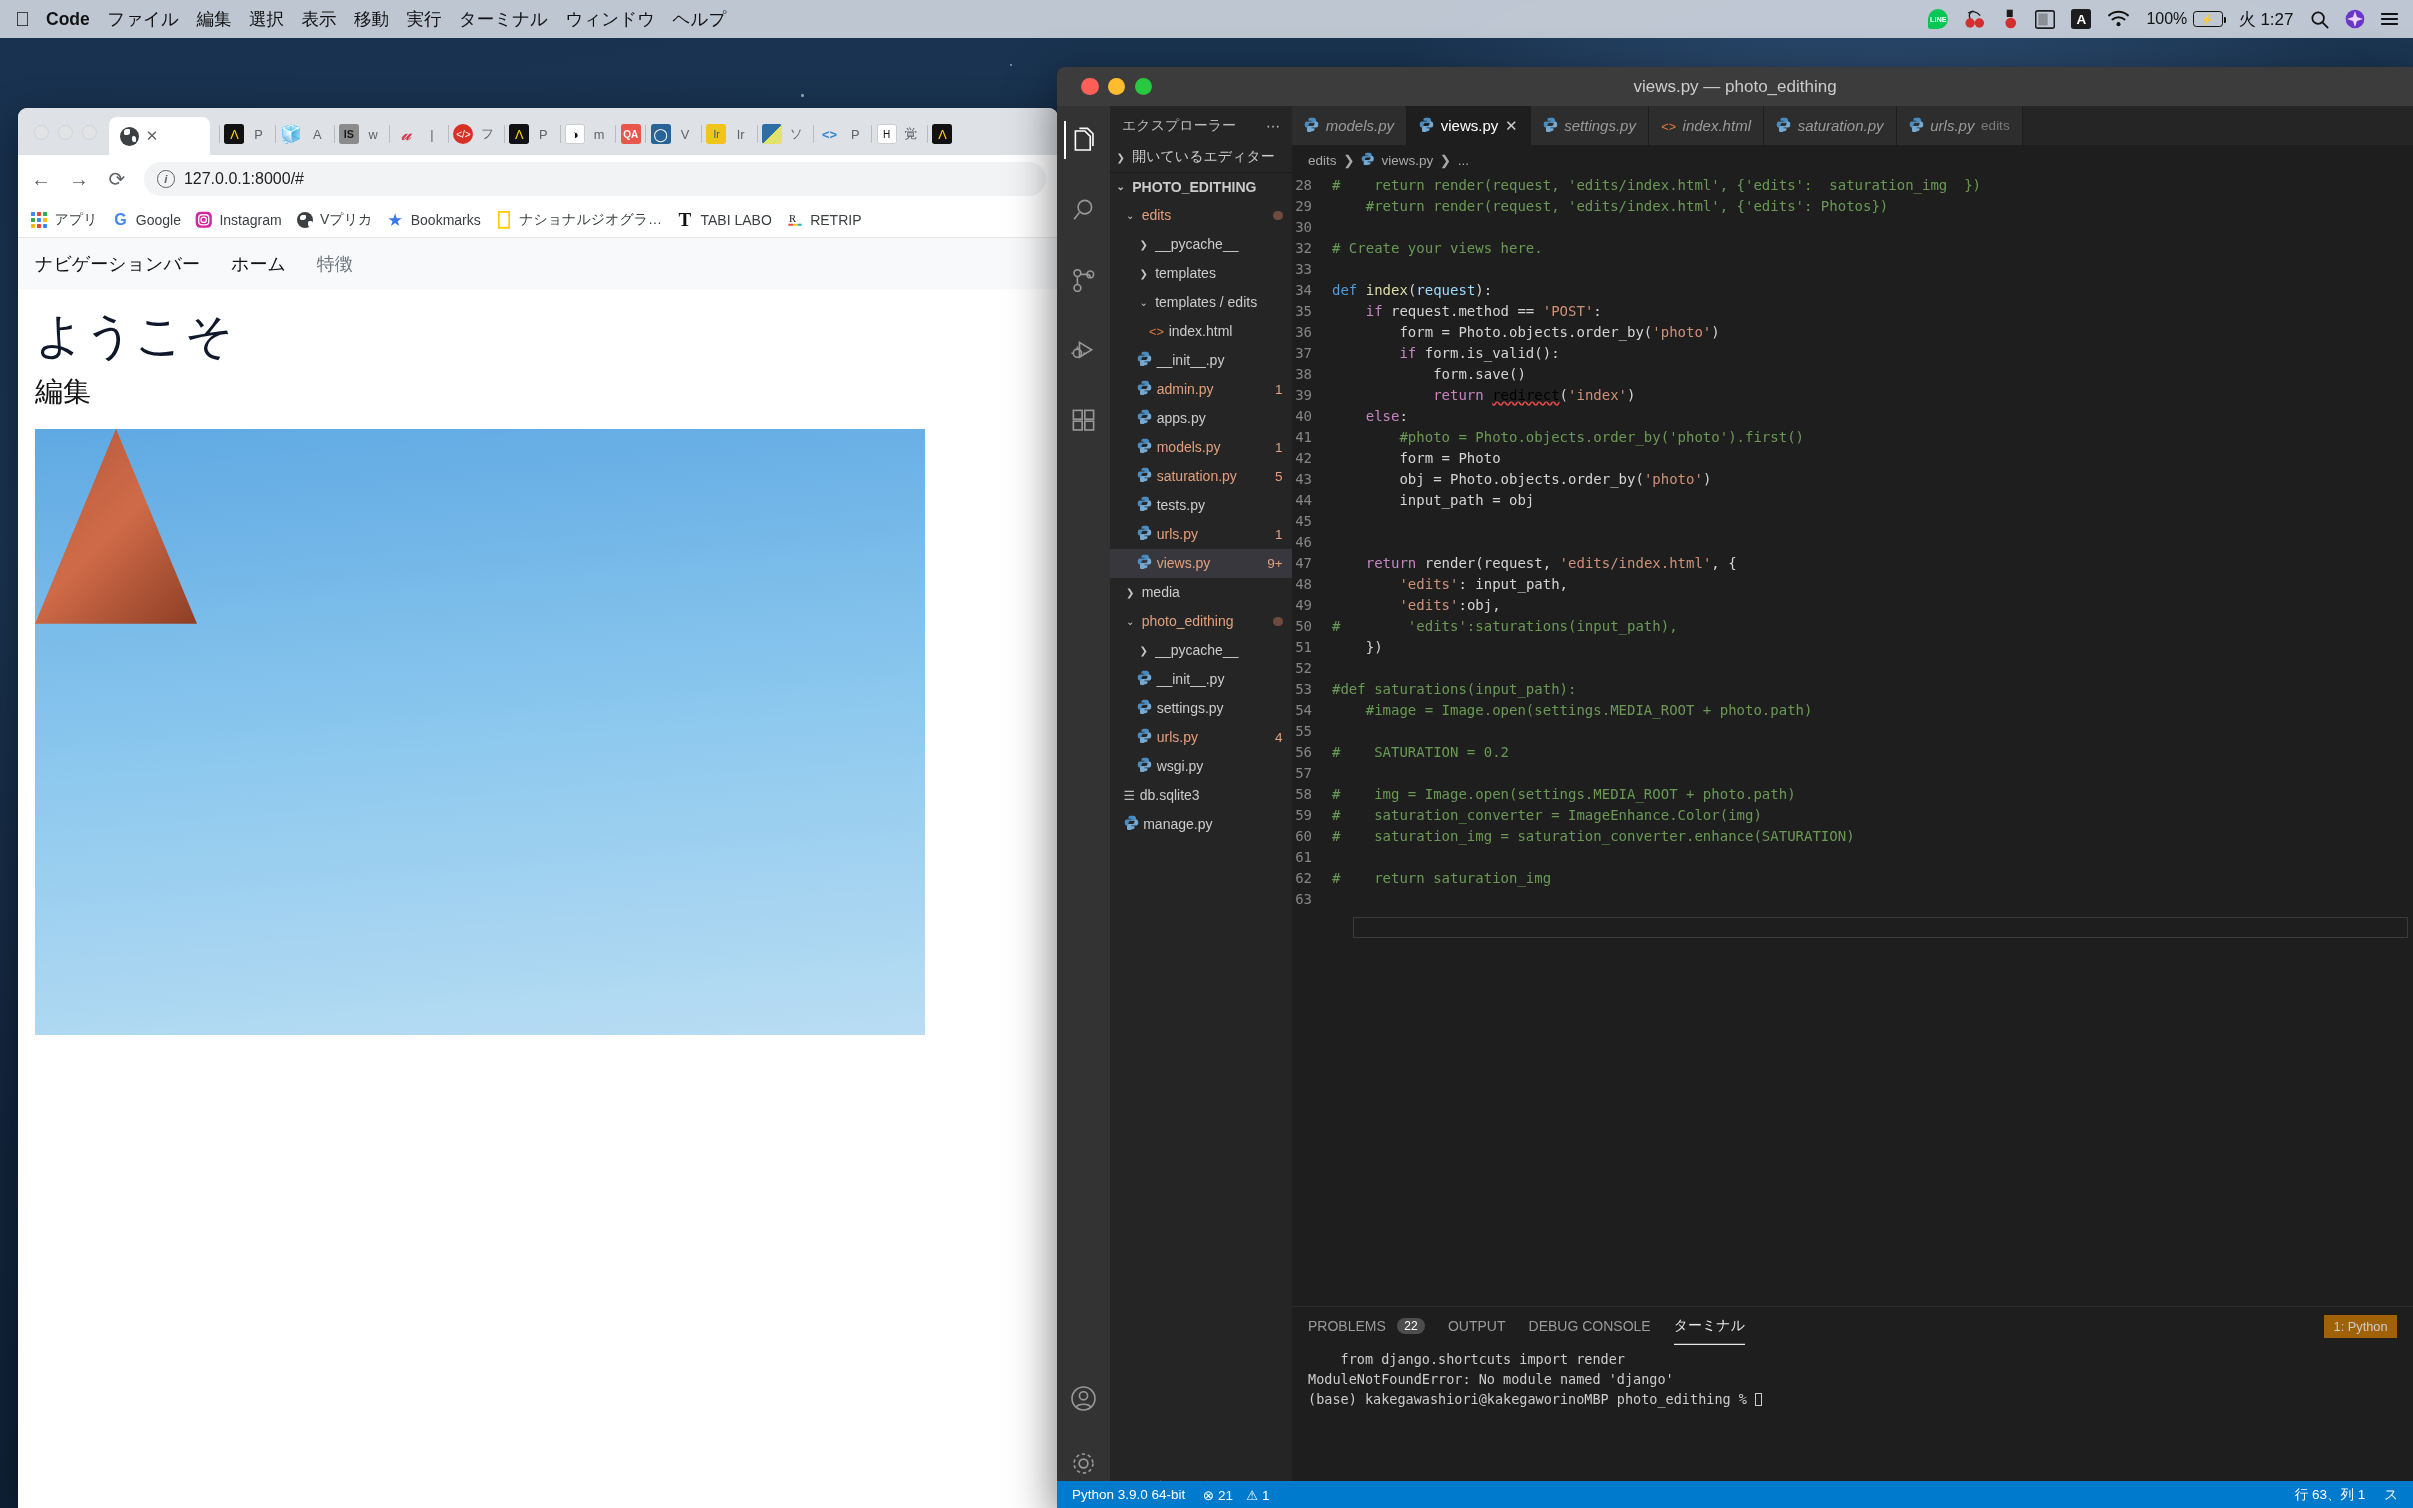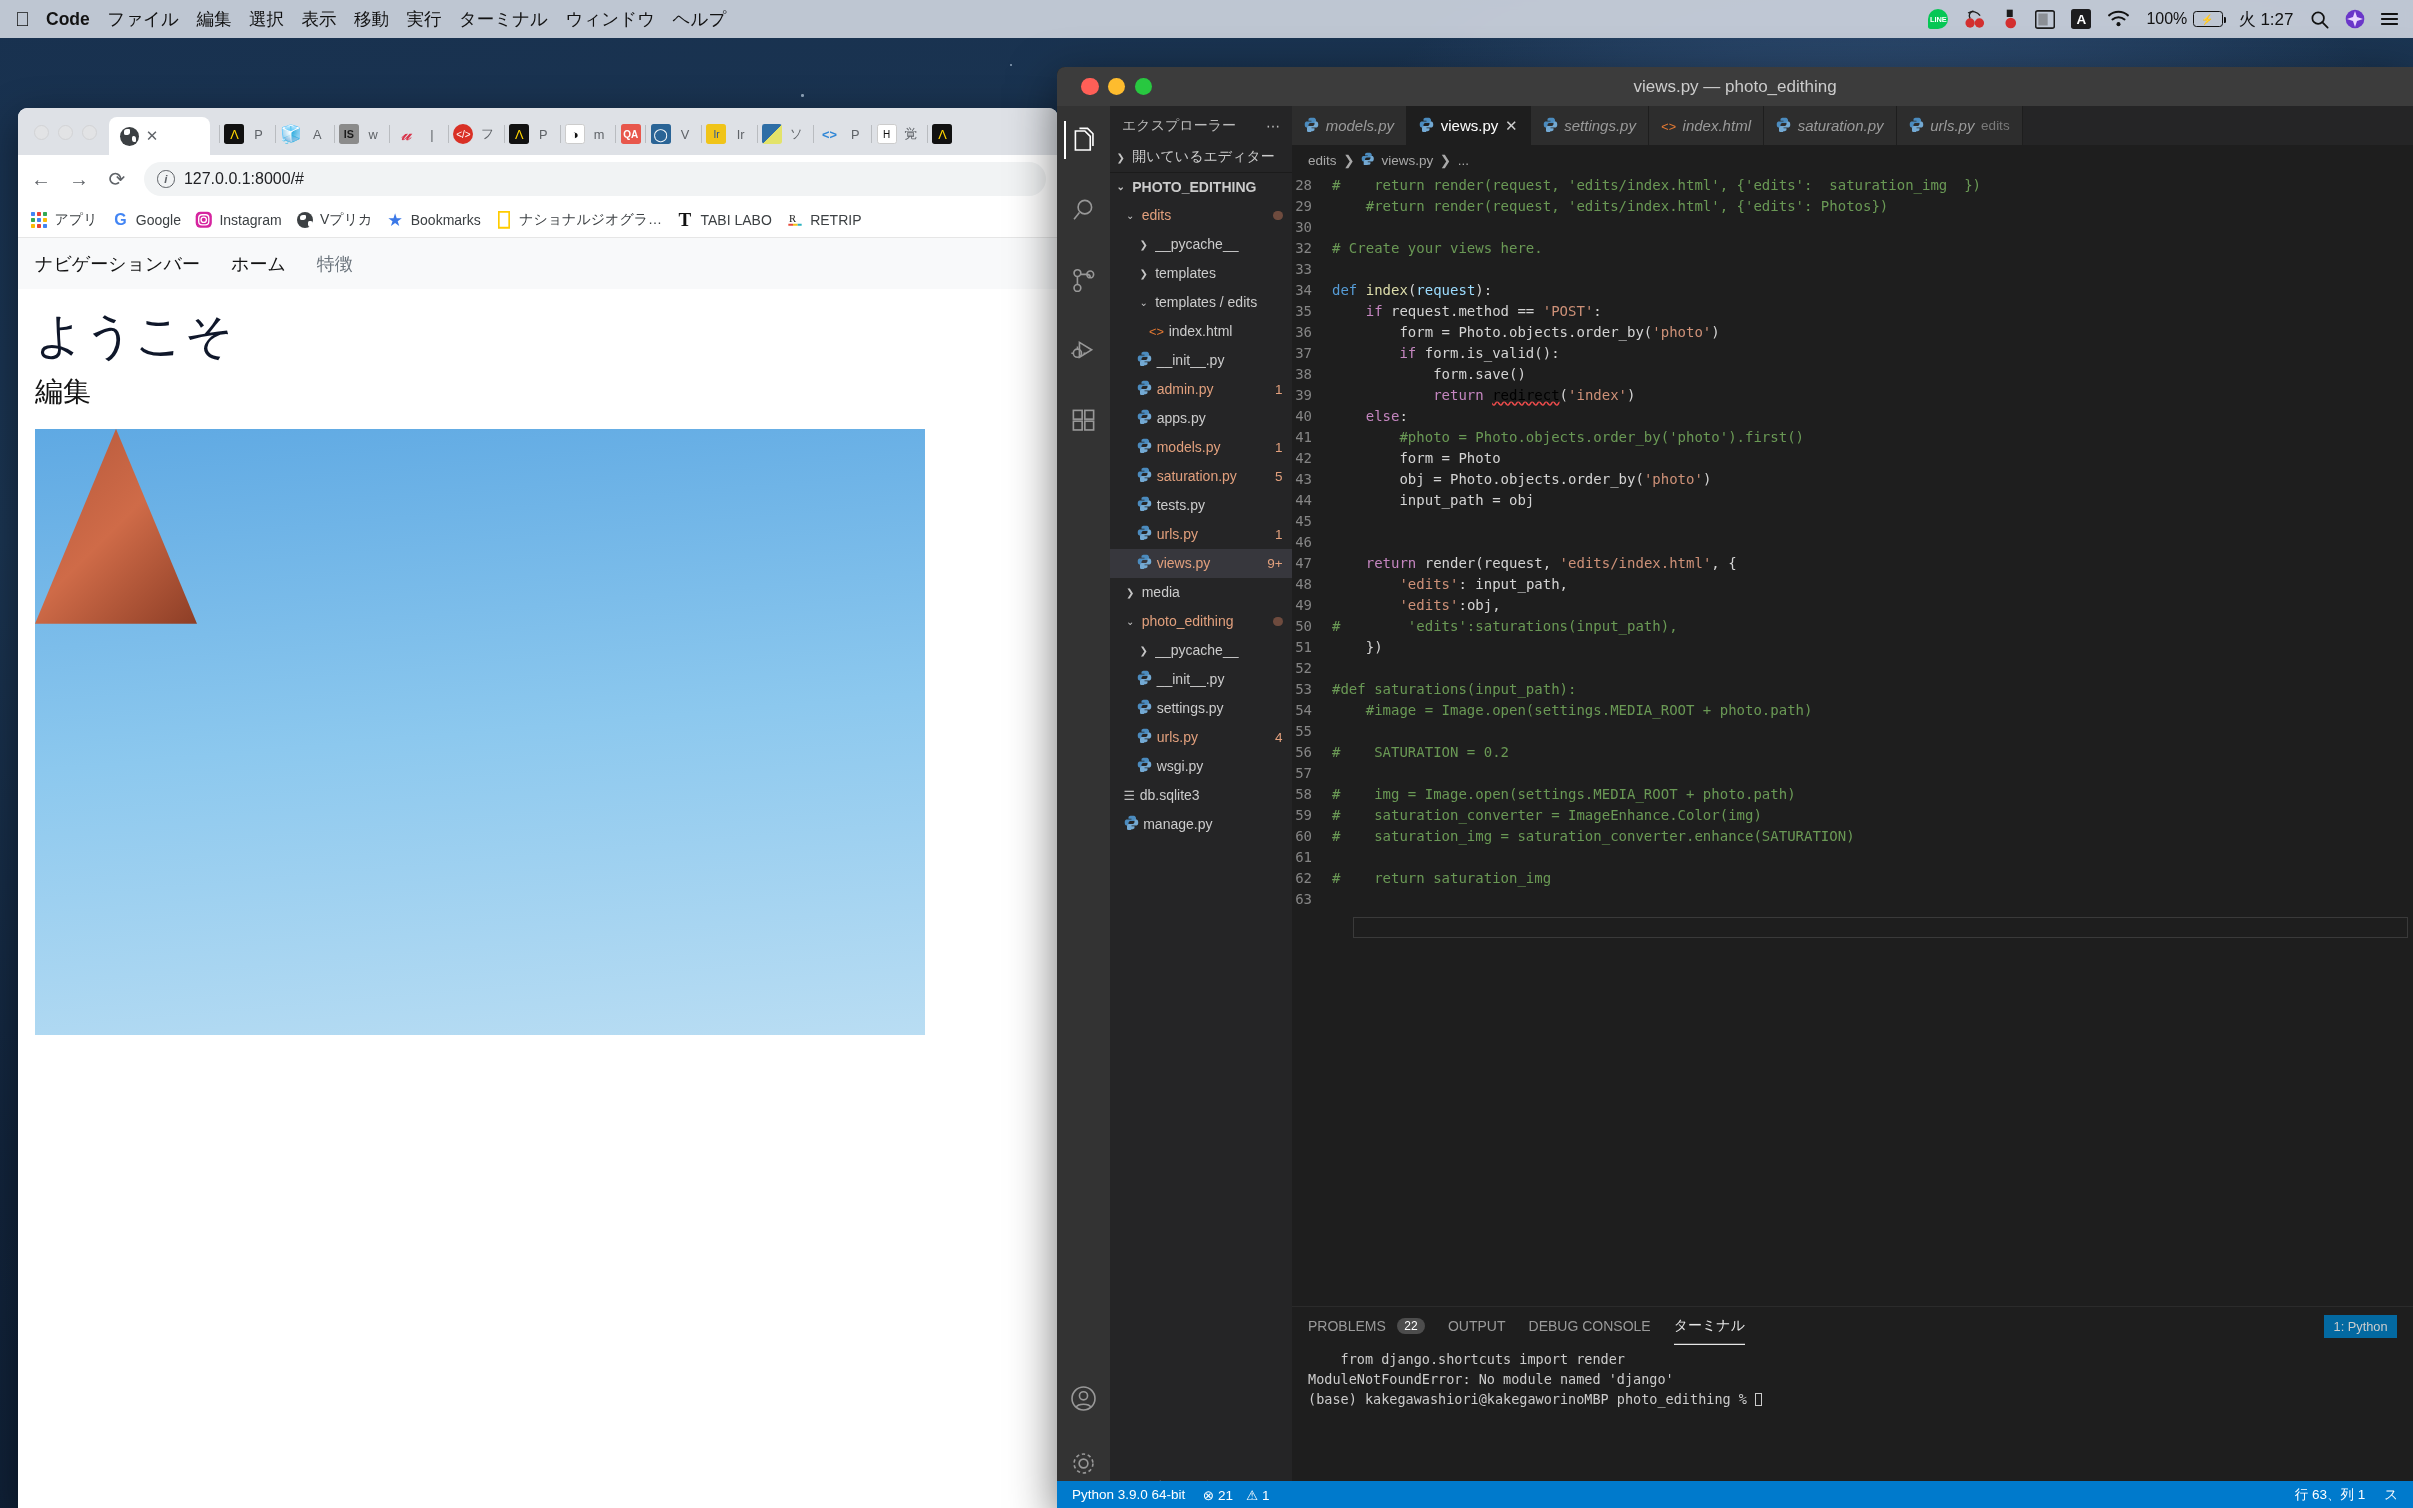--- a/index.html
+++ b/index.html
@@ -151,21 +151,21 @@
   .cm{color:#6a9955;} .kw{color:#c586c0;} .def{color:#569cd6;} .fn{color:#dcdcaa;}
   .str{color:#ce9178;} .pa{color:#9cdcfe;}
   .squig{text-decoration:underline wavy #f14c4c;text-decoration-skip-ink:none;}
   #cursor-line{position:absolute;left:61px;right:5.4px;height:21px;border:0.7px solid #3a3a3a;}
 
   #panel{height:202px;background:#1e1e1e;border-top:0.7px solid #2b2b2b;display:flex;flex-direction:column;}
   #panel-tabs{height:38px;display:flex;align-items:center;gap:23px;padding:0 16px;color:#9a9a9a;font-size:14px;}
   #panel-tabs .pt{display:flex;align-items:center;gap:11px;height:100%;}
   #panel-tabs .pt.active{color:#e7e7e7;box-shadow:inset 0 -1.3px 0 #e7e7e7;}
   #panel-tabs .cnt{background:#4d4d4d;color:#fff;border-radius:8px;padding:1.3px 7.4px;font-size:12px;}
-  #panel-tabs .right{margin-left:auto;background:#0369a1;color:#ccc;padding:4px 9.4px;font-size:12.8px;}
+  #panel-tabs .right{margin-left:auto;background:#a16207;color:#ccc;padding:4px 9.4px;font-size:12.8px;}
   #term{flex:1;padding:4px 16px;color:#cccccc;font-family:"DejaVu Sans Mono", monospace;font-size:13.5px;line-height:20px;white-space:pre;}
   .tcursor{display:inline-block;width:7.4px;height:13.5px;border:0.7px solid #ccc;vertical-align:-2px;}
 
   #statusbar{position:absolute;left:1057px;bottom:0;width:1356px;height:27px;background:#007acc;color:#fff;
     display:flex;align-items:center;padding:0 15px;font-size:13.5px;gap:17.5px;}
   #statusbar .right{margin-left:auto;display:flex;gap:19px;}
 </style>
 </head>
 <body>
 

